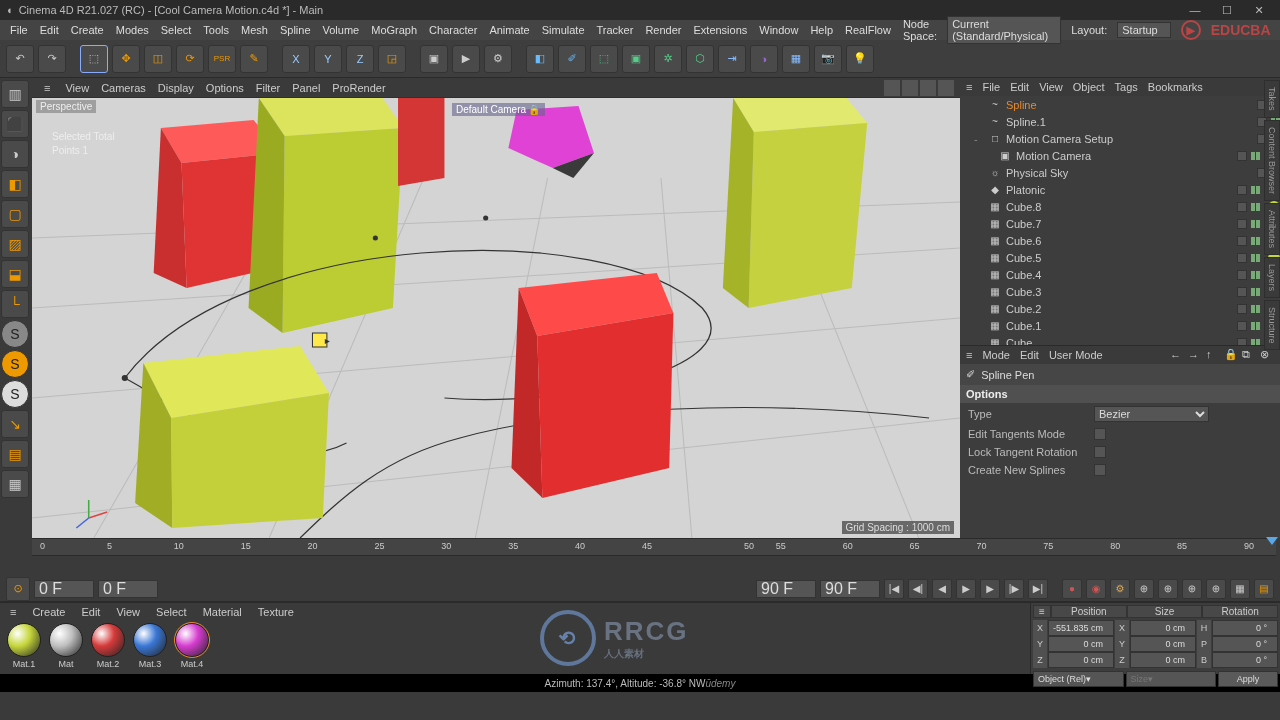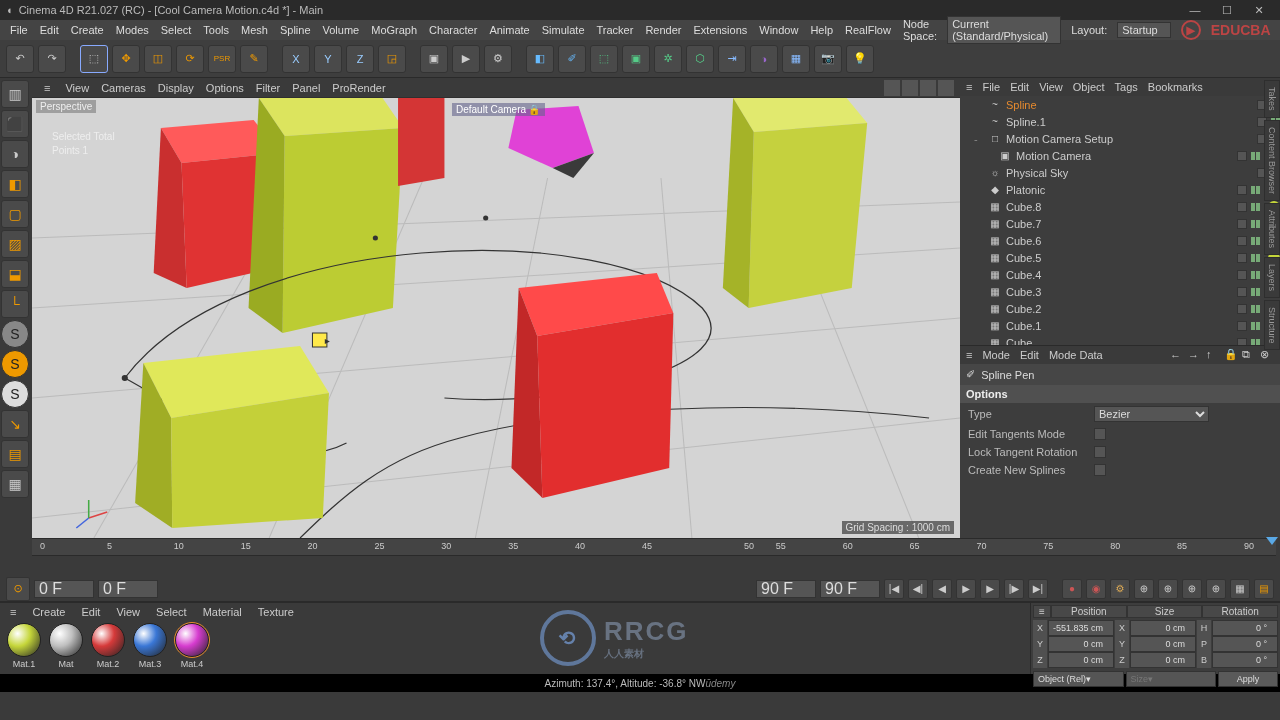--- a/index.html
+++ b/index.html
@@ -437,21 +437,21 @@
           <span class="mat" style="background:#c5d63a"></span>
         </div>
       </div>
 
     <div class="attrpanel">
       <div class="attrmenu">
         <div class="aml" id="attrmenubar">
           <span>≡</span>
         <span>Mode</span>
             <span>Edit</span>
-            <span>Mode Data</span>
+            <span>User Mode</span>
           </div>
         <div class="amr">
           <span>←</span>
           <span>→</span>
           <span>↑</span>
           <span>🔒</span>
           <span>⧉</span>
           <span>⊗</span>
         </div>
       </div>

